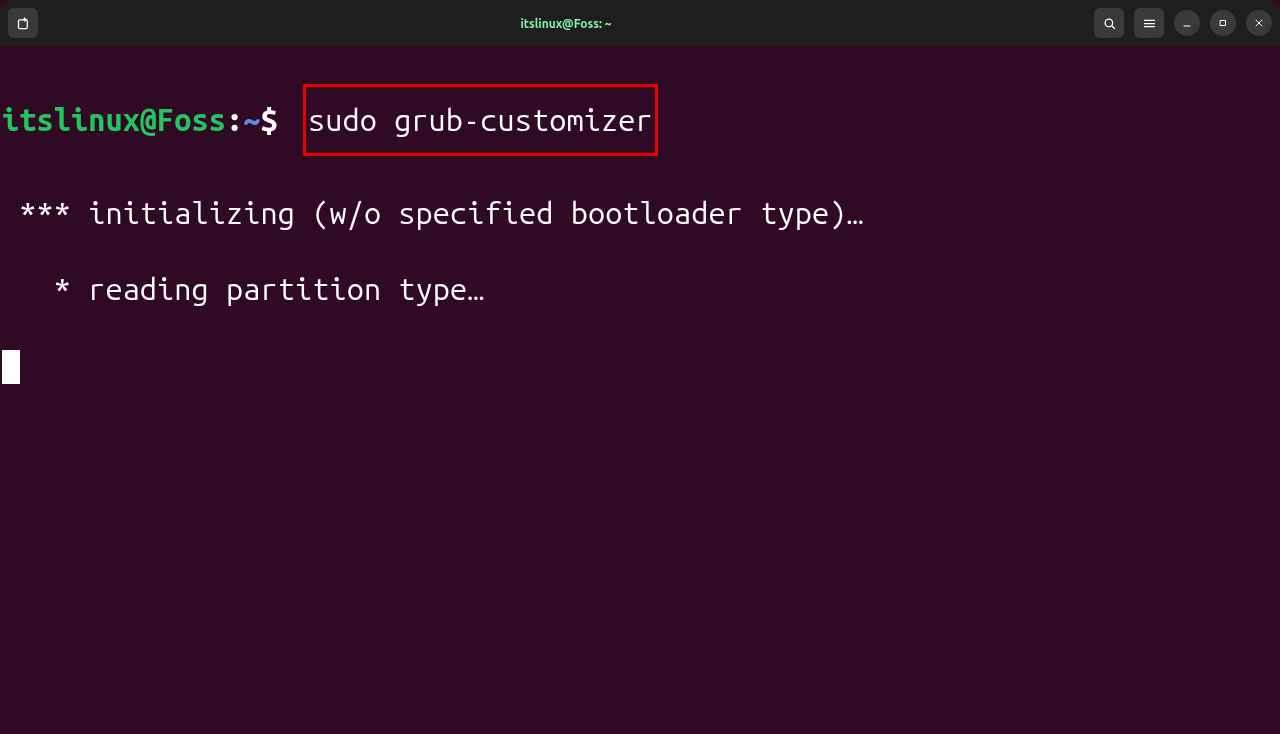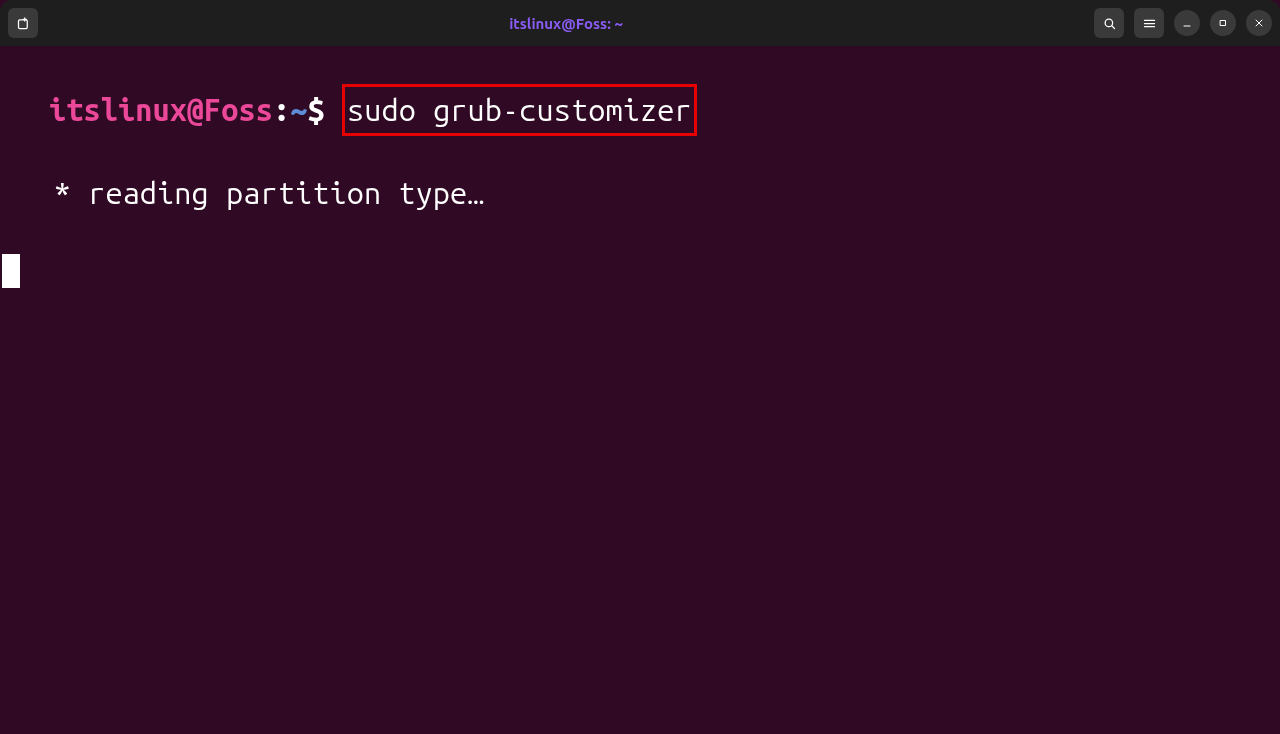--- a/index.html
+++ b/index.html
@@ -24,23 +24,23 @@
   .titlebar .left,
   .titlebar .right {
     display: flex;
     align-items: center;
     gap: 10px;
   }
   .titlebar .center {
     flex: 1;
     text-align: center;
     font-family: "Ubuntu", "Cantarell", sans-serif;
-    font-size: 15px;
+    font-size: 12px;
     font-weight: 600;
-    color: #8b5cf6;
+    color: #86efac;
   }
   .tb-btn {
     width: 30px;
     height: 30px;
     border-radius: 6px;
     background: #3a3a3a;
     display: flex;
     align-items: center;
     justify-content: center;
     color: #fff;
@@ -70,28 +70,29 @@
     background: #300a24;
     color: #ffffff;
     font-size: 30.6px;
     line-height: 38px;
     padding-left: 2px;
     white-space: pre;
     letter-spacing: 0.1px;
     position: relative;
   }
   .line { white-space: pre; }
-  .p-user { color: #ec4899; font-weight: bold; margin-left: 47px; } 
+  .p-user { color: #22c55e; font-weight: bold; } 
   .p-sep  { color: #ffffff; font-weight: bold; }
   .p-path { color: #5c8dd6; font-weight: bold; } 
   .p-dollar { color: #ffffff; font-weight: bold; }
   .cmd-hl {
     border: 3px solid #e60000;
     display: inline-block;
-    padding: 4px 2px;
+    padding: 14px 2px;
+    margin-left: 8px;
   }
   .cursor {
     display: inline-block;
     width: 18px;
     height: 34px;
     background: #ffffff;
     vertical-align: bottom;
     margin-top: 2px;
   }
 </style>
@@ -135,15 +136,16 @@
     <div class="tb-btn round">
       <svg viewBox="0 0 24 24">
         <path d="M6 6l12 12M18 6L6 18"></path>
       </svg>
     </div>
   </div>
 </div>
 
 <div class="terminal">
 <div class="line"><span class="p-user">itslinux@Foss</span><span class="p-sep">:</span><span class="p-path">~</span><span class="p-dollar">$</span> <span class="cmd-hl"><span>sudo grub-customizer</span></span></div>
+<div class="line"> *** initializing (w/o specified bootloader type)…</div>
 <div class="line">   * reading partition type…</div>
 <div class="line"><span class="cursor"></span></div>
 </div>
 
 </body></html>

